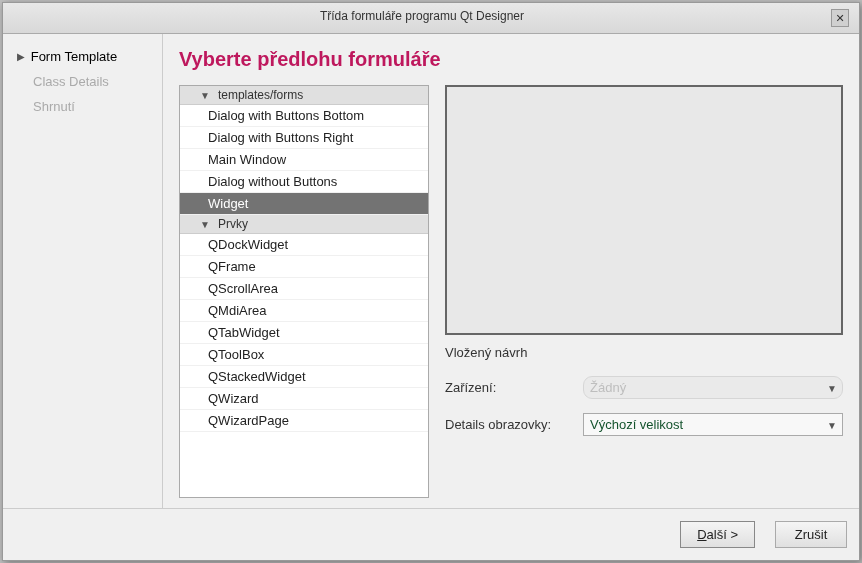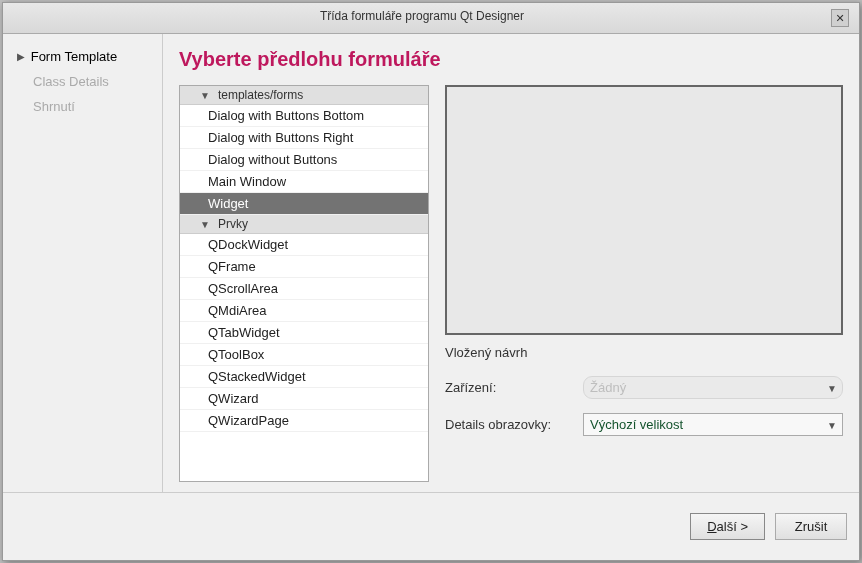--- a/index.html
+++ b/index.html
@@ -192,24 +192,24 @@
       pointer-events: none;
     }
     .form-select-wrapper.disabled select {
       background: #e8e8e8;
       color: #aaa;
       border-color: #ccc;
       border-radius: 9px;
     }
     .dialog-footer {
       border-top: 1px solid #ccc;
-      padding: 20px 12px;
+      padding: 12px 12px;
       display: flex;
       justify-content: flex-end;
-      gap: 10px;
+      gap: 20px;
       background: #f0f0f0;
     }
     .btn {
       padding: 5px 16px;
       border: 1px solid #aaa;
       background: linear-gradient(to bottom, #f5f5f5, #e0e0e0);
       cursor: pointer;
       font-size: 13px;
       color: #222;
       min-width: 72px;
@@ -254,22 +254,22 @@
       <div class="content-area">
 
         <div class="list-panel">
 
           <div class="list-group-header">
             <span class="list-group-arrow">▼</span>
             <span>templates/forms</span>
           </div>
           <div class="list-item">Dialog with Buttons Bottom</div>
           <div class="list-item">Dialog with Buttons Right</div>
+          <div class="list-item">Main Window</div>
           <div class="list-item">Dialog without Buttons</div>
-          <div class="list-item">Main Window</div>
           <div class="list-item selected">Widget</div>
 
           <div class="list-group-header">
             <span class="list-group-arrow">▼</span>
             <span>Prvky</span>
           </div>
           <div class="list-item">QDockWidget</div>
           <div class="list-item">QFrame</div>
           <div class="list-item">QScrollArea</div>
           <div class="list-item">QMdiArea</div>

